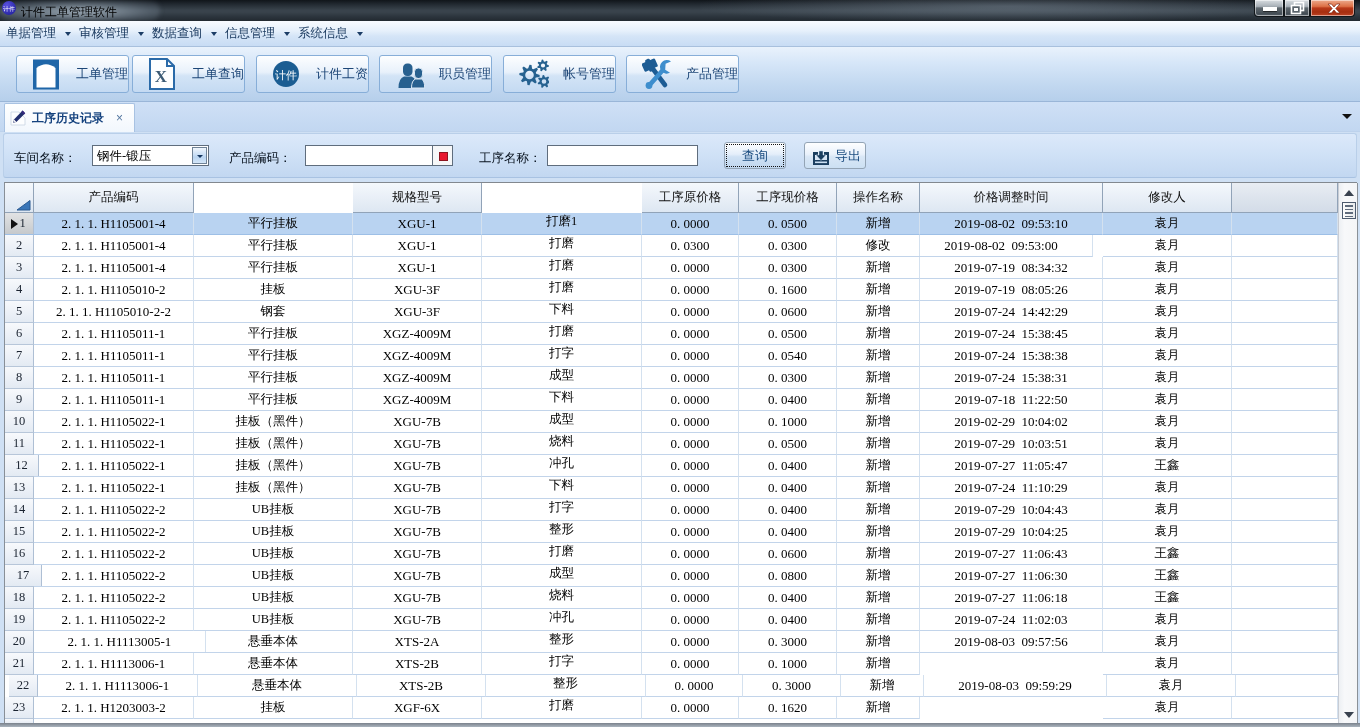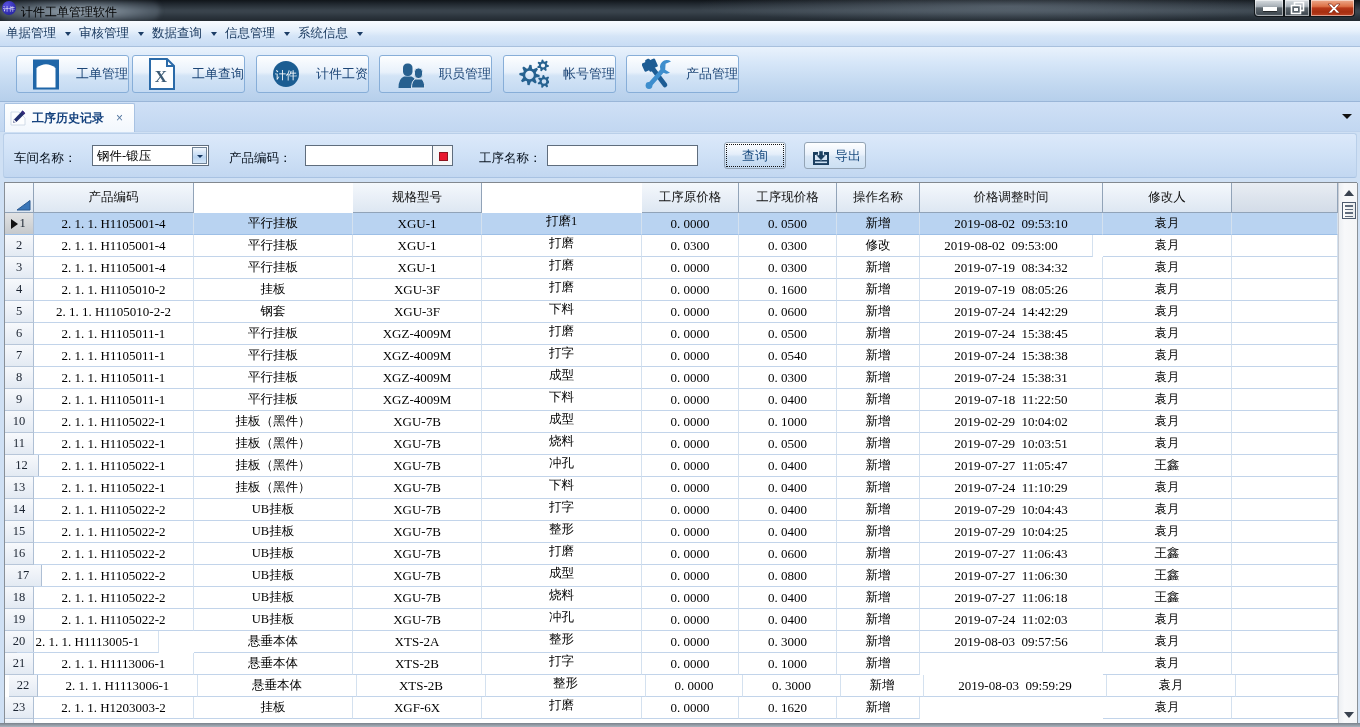--- a/index.html
+++ b/index.html
@@ -482,21 +482,21 @@
       <div class="cell" style="left:477px;width:160px;line-height:16px">冲孔</div>
       <div class="cell mono" style="left:637px;width:97px">0. 0000</div>
       <div class="cell mono" style="left:734px;width:98px">0. 0400</div>
       <div class="cell" style="left:832px;width:83px">新增</div>
       <div class="cell monod" style="left:915px;width:183px">2019-07-24  11:02:03</div>
       <div class="cell" style="left:1098px;width:129px">袁月</div>
       <div class="cell" style="left:1227px;width:106px"></div>
     </div>
     <div class="row" style="top:448px;left:0">
       <div class="cell rn" style="left:0px;width:29px">20</div>
-      <div class="cell mono" style="left:12px;width:142px">2. 1. 1. H1113005-1</div>
+      <div class="cell mono" style="left:29px;width:172px">2. 1. 1. H1113005-1</div>
       <div class="cell" style="left:189px;width:159px">悬垂本体</div>
       <div class="cell mono" style="left:348px;width:129px">XTS-2A</div>
       <div class="cell" style="left:477px;width:160px;line-height:16px">整形</div>
       <div class="cell mono" style="left:637px;width:97px">0. 0000</div>
       <div class="cell mono" style="left:734px;width:98px">0. 3000</div>
       <div class="cell" style="left:832px;width:83px">新增</div>
       <div class="cell monod" style="left:915px;width:183px">2019-08-03  09:57:56</div>
       <div class="cell" style="left:1098px;width:129px">袁月</div>
       <div class="cell" style="left:1227px;width:106px"></div>
     </div>

